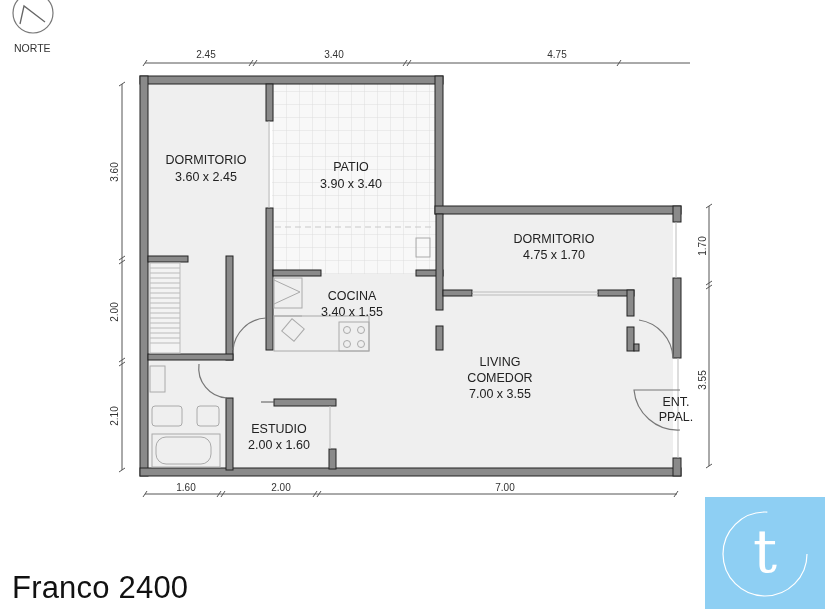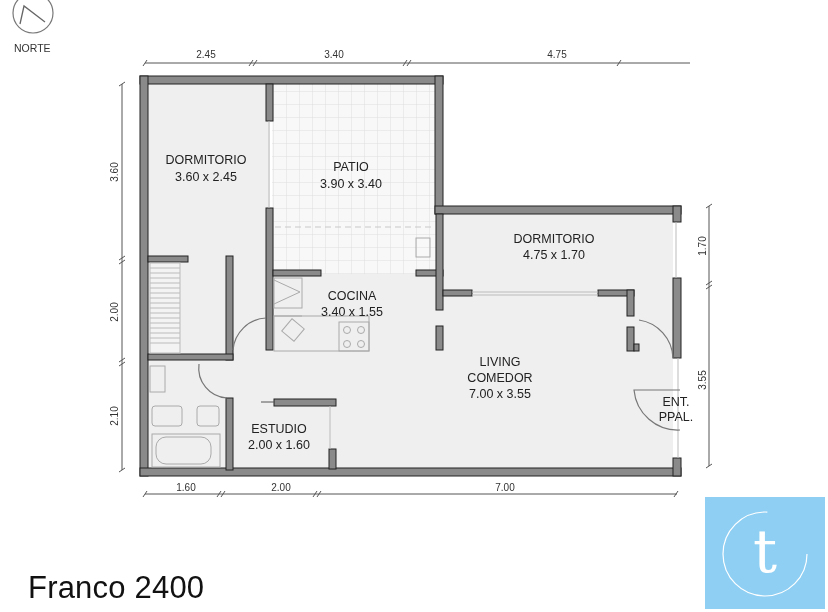--- a/index.html
+++ b/index.html
@@ -1,21 +1,21 @@
 <!DOCTYPE html>
 <html><head>
 <meta charset="utf-8">
 <style>
   html,body{margin:0;padding:0;background:#ffffff;}
   body{width:828px;height:612px;position:relative;overflow:hidden;font-family:"Liberation Sans",sans-serif;}
   svg{position:absolute;left:0;top:0;}
   .lbl{font-family:"Liberation Sans",sans-serif;fill:#222;font-size:12.5px;text-anchor:middle;}
   .dim{font-family:"Liberation Sans",sans-serif;fill:#333;font-size:10px;text-anchor:middle;}
   .north{font-family:"Liberation Sans",sans-serif;fill:#333;font-size:10.5px;}
-  .title{position:absolute;left:28px;top:570px;font-size:31px;color:#111;letter-spacing:0.2px;}
+  .title{position:absolute;left:12px;top:570px;font-size:31px;color:#111;letter-spacing:0.2px;}
   .logo{position:absolute;left:705px;top:497px;width:120px;height:112px;background:#8ecff3;}
   .logo-t{position:absolute;left:0;top:14px;width:120px;text-align:center;font-family:"DejaVu Serif",serif;font-size:60px;color:#ffffff;line-height:80px;}
 </style>
 </head>
 <body>
 
 <svg width="828" height="612" viewBox="0 0 828 612">
   <defs>
     <pattern id="grid" width="13" height="13" patternUnits="userSpaceOnUse">
       <rect width="13" height="13" fill="#f8f8f8"></rect>

